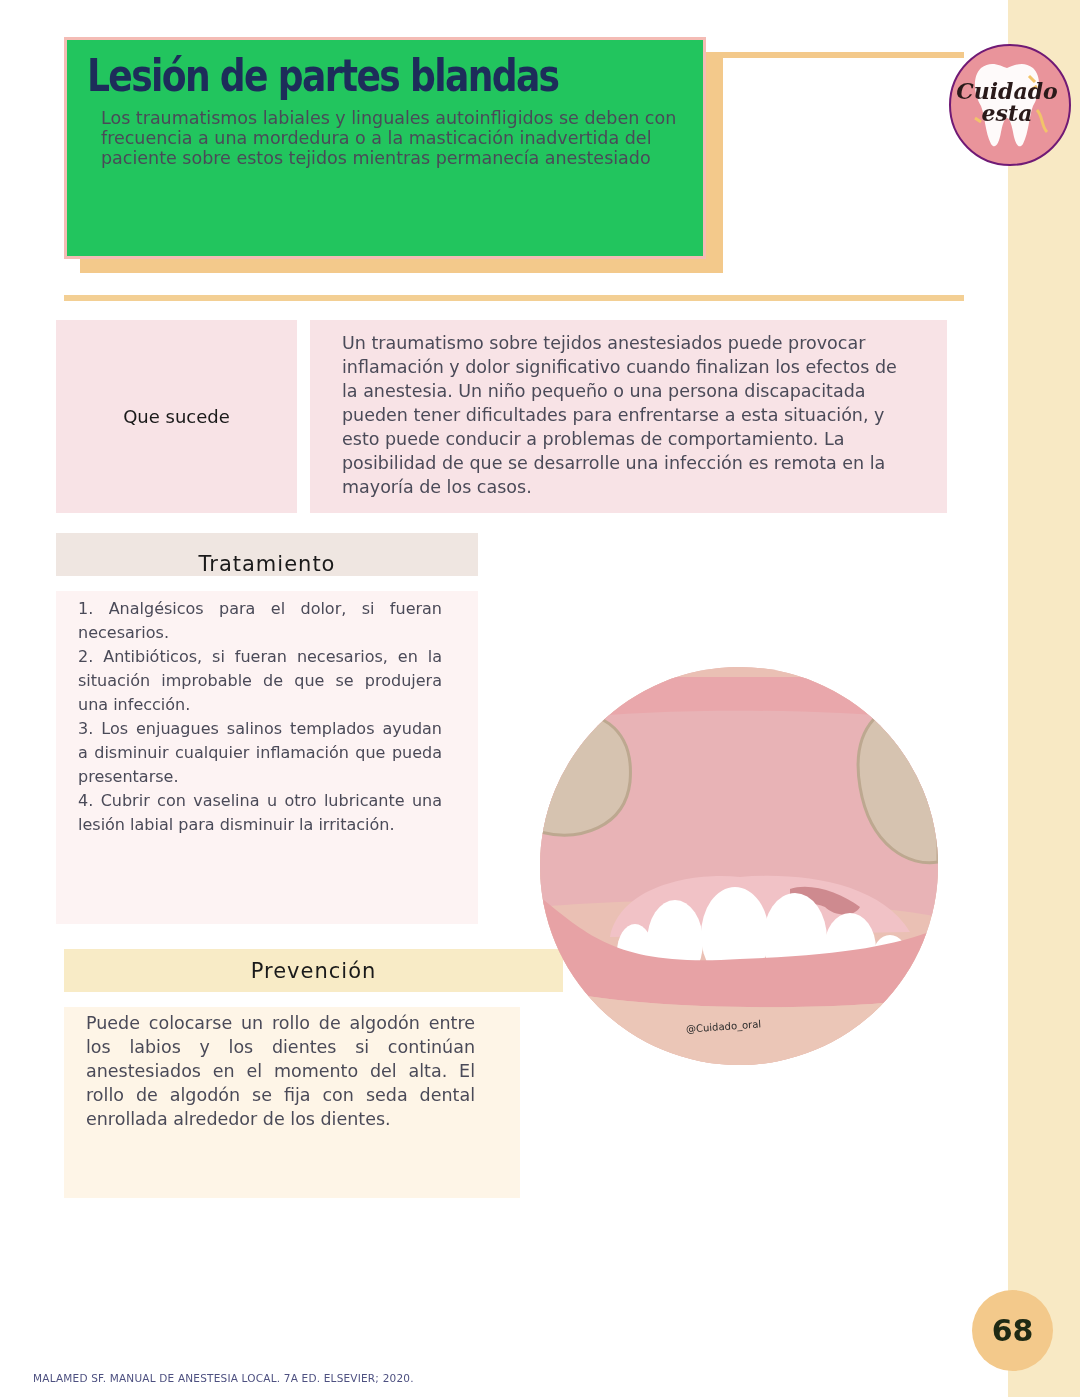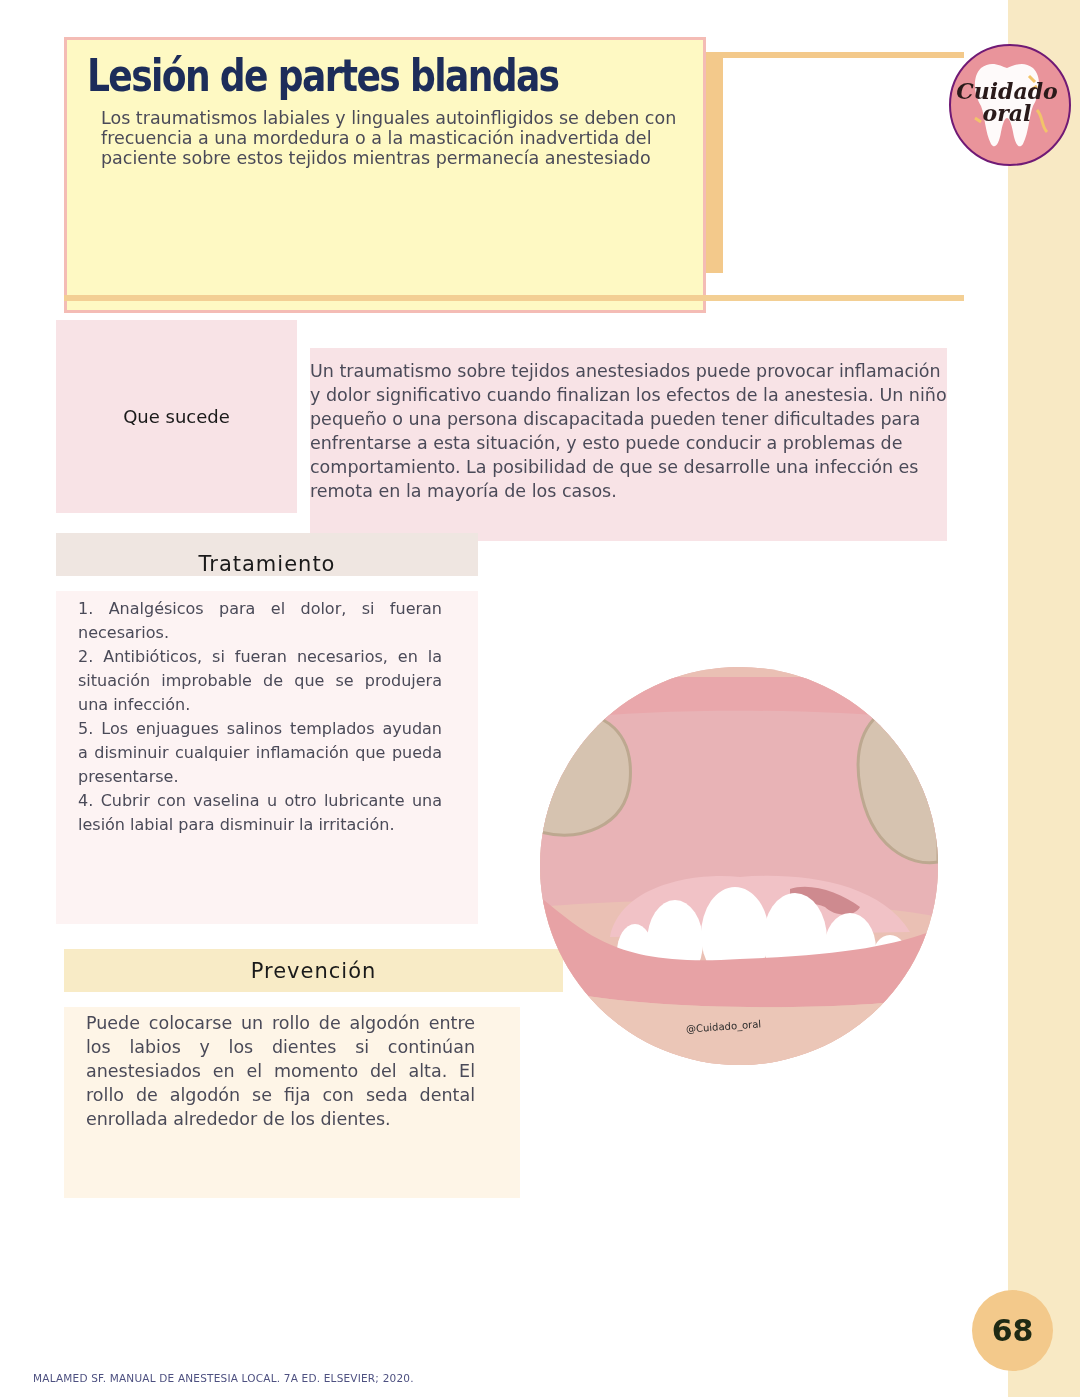--- a/index.html
+++ b/index.html
@@ -4,34 +4,34 @@
   <style>
     * { box-sizing: border-box; margin: 0; padding: 0; }
     html, body { width: 1080px; height: 1397px; background: #ffffff; overflow: hidden; }
     body { position: relative; font-family: "DejaVu Sans", sans-serif; color: #3a3a48; }
 
     .side-strip { position: absolute; left: 1008px; top: 0; width: 72px; height: 1397px; background: #f8e9c4; }
 
     
     .hdr-shadow { position: absolute; left: 80px; top: 55px; width: 643px; height: 218px; background: #f3c98b; }
     .hdr-line-top { position: absolute; left: 704px; top: 52px; width: 260px; height: 6px; background: #f3c98b; }
-    .hdr-card { position: absolute; left: 64px; top: 37px; width: 642px; height: 276px; background: #fef9c3; border: 3px solid #f4bcb5; padding: 8px 20px; }
+    .hdr-card { position: absolute; left: 64px; top: 37px; width: 642px; height: 222px; background: #22c55e; border: 3px solid #f4bcb5; padding: 8px 20px; }
     .hdr-title { font-family: "DejaVu Sans", sans-serif; font-weight: bold; font-size: 44px; color: #1d2d5a; letter-spacing: -2px; transform: scaleX(0.82); transform-origin: left center; white-space: nowrap; line-height: 56px; }
     .hdr-text { font-size: 17.5px; line-height: 20px; color: #4a4a58; margin-top: 4px; width: 600px; margin-left: 14px; }
 
     .logo { position: absolute; left: 949px; top: 44px; width: 122px; height: 122px; border-radius: 50%; background: #e9949b; border: 2px solid #701a75; overflow: hidden; }
     .logo svg { position: absolute; left: 0; top: 0; }
     .logo-text { position: absolute; left: 0; top: 34px; width: 112px; text-align: center; font-family: "DejaVu Serif", serif; font-style: italic; font-weight: bold; font-size: 22px; line-height: 22px; color: #2a1a1a; }
 
     .divider { position: absolute; left: 64px; top: 295px; width: 900px; height: 6px; background: #f3cf94; }
 
     
     .qs-label-box { position: absolute; left: 56px; top: 320px; width: 241px; height: 193px; background: #f8e3e6; display: flex; align-items: center; justify-content: center; }
     .qs-label { font-family: "DejaVu Sans", sans-serif; font-size: 18px; color: #1a1a1a; }
-    .qs-text-box { position: absolute; left: 310px; top: 320px; width: 637px; height: 193px; background: #f8e3e6; padding: 11px 0; margin-top: 28px; }
+    .qs-text-box { position: absolute; left: 310px; top: 320px; width: 637px; height: 193px; background: #f8e3e6; padding: 11px 32px; }
     .qs-text { font-size: 17.5px; line-height: 24px; color: #4a4a58; }
 
     
     .tr-head { position: absolute; left: 56px; top: 533px; width: 422px; height: 43px; background: #efe6e1; display: flex; align-items: flex-end; justify-content: center; }
     .tr-title, .pv-title { font-size: 21px; color: #1a1a1a; letter-spacing: 1px; }
     .tr-body { position: absolute; left: 56px; top: 591px; width: 422px; height: 333px; background: #fdf3f3; padding: 6px 36px 0 22px; }
     .tr-line { font-size: 16px; line-height: 24px; color: #4a4a58; text-align: justify; }
 
     
     .pv-head { position: absolute; left: 64px; top: 949px; width: 499px; height: 43px; background: #f8ebc6; display: flex; align-items: center; justify-content: center; }
@@ -58,40 +58,40 @@
   <p class="hdr-text">Los traumatismos labiales y linguales autoinfligidos se deben con frecuencia a una mordedura o a la masticación inadvertida del paciente sobre estos tejidos mientras permanecía anestesiado</p>
 </div>
 
 <div class="logo">
   <svg width="112" height="112" viewBox="0 0 112 112">
     <path d="M30 22 C40 14 50 20 56 22 C62 20 72 14 82 22 C92 32 88 50 82 60 C78 70 78 86 72 98 C68 104 64 98 62 86 C60 76 58 72 56 72 C54 72 52 76 50 86 C48 98 44 104 40 98 C34 86 34 70 30 60 C24 50 20 32 30 22 Z" fill="#ffffff" opacity="0.95"></path>
     <path d="M78 30 L84 36 M80 44 L86 40 M24 72 L30 76 M86 64 C92 70 90 80 96 86" stroke="#f2c46a" stroke-width="3" fill="none"></path>
   </svg>
   <div class="logo-text">
     <div>Cuidado</div>
-    <div>oral</div>
+    <div>esta</div>
   </div>
 </div>
 
 <div class="divider"></div>
 
 <div class="qs-label-box">
   <span class="qs-label">Que sucede</span>
 </div>
 <div class="qs-text-box">
   <p class="qs-text">Un traumatismo sobre tejidos anestesiados puede provocar inflamación y dolor significativo cuando finalizan los efectos de la anestesia. Un niño pequeño o una persona discapacitada pueden tener dificultades para enfrentarse a esta situación, y esto puede conducir a problemas de comportamiento. La posibilidad de que se desarrolle una infección es remota en la mayoría de los casos.</p>
 </div>
 
 <div class="tr-head">
   <span class="tr-title">Tratamiento</span>
 </div>
 <div class="tr-body">
   <p class="tr-line">1. Analgésicos para el dolor, si fueran necesarios.</p>
   <p class="tr-line">2. Antibióticos, si fueran necesarios, en la situación improbable de que se produjera una infección.</p>
-  <p class="tr-line">5. Los enjuagues salinos templados ayudan a disminuir cualquier inflamación que pueda presentarse.</p>
+  <p class="tr-line">3. Los enjuagues salinos templados ayudan a disminuir cualquier inflamación que pueda presentarse.</p>
   <p class="tr-line">4. Cubrir con vaselina u otro lubricante una lesión labial para disminuir la irritación.</p>
 </div>
 
 <div class="pv-head">
   <span class="pv-title">Prevención</span>
 </div>
 <div class="pv-body">
   <p class="pv-text">Puede colocarse un rollo de algodón entre los labios y los dientes si continúan anestesiados en el momento del alta. El rollo de algodón se fija con seda dental enrollada alrededor de los dientes.</p>
 </div>
 

